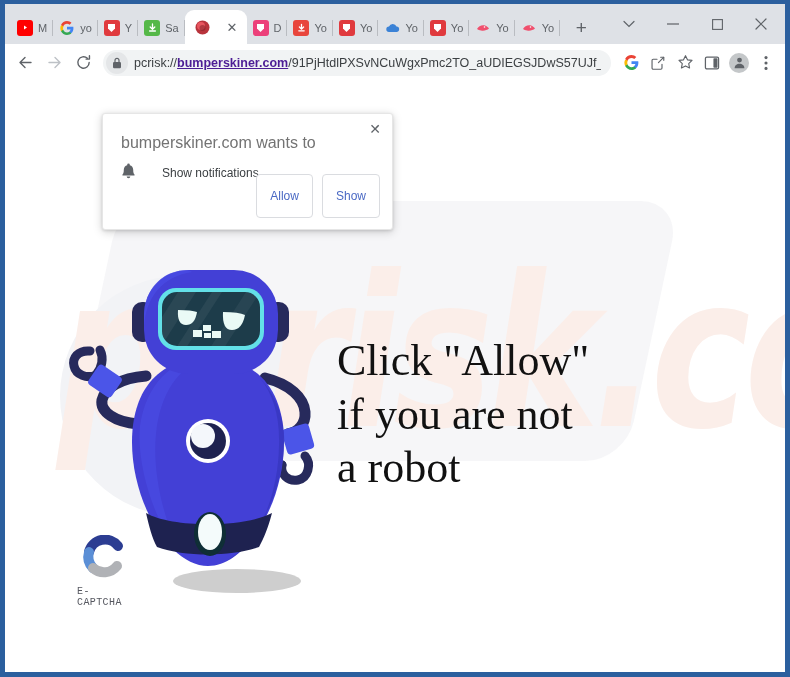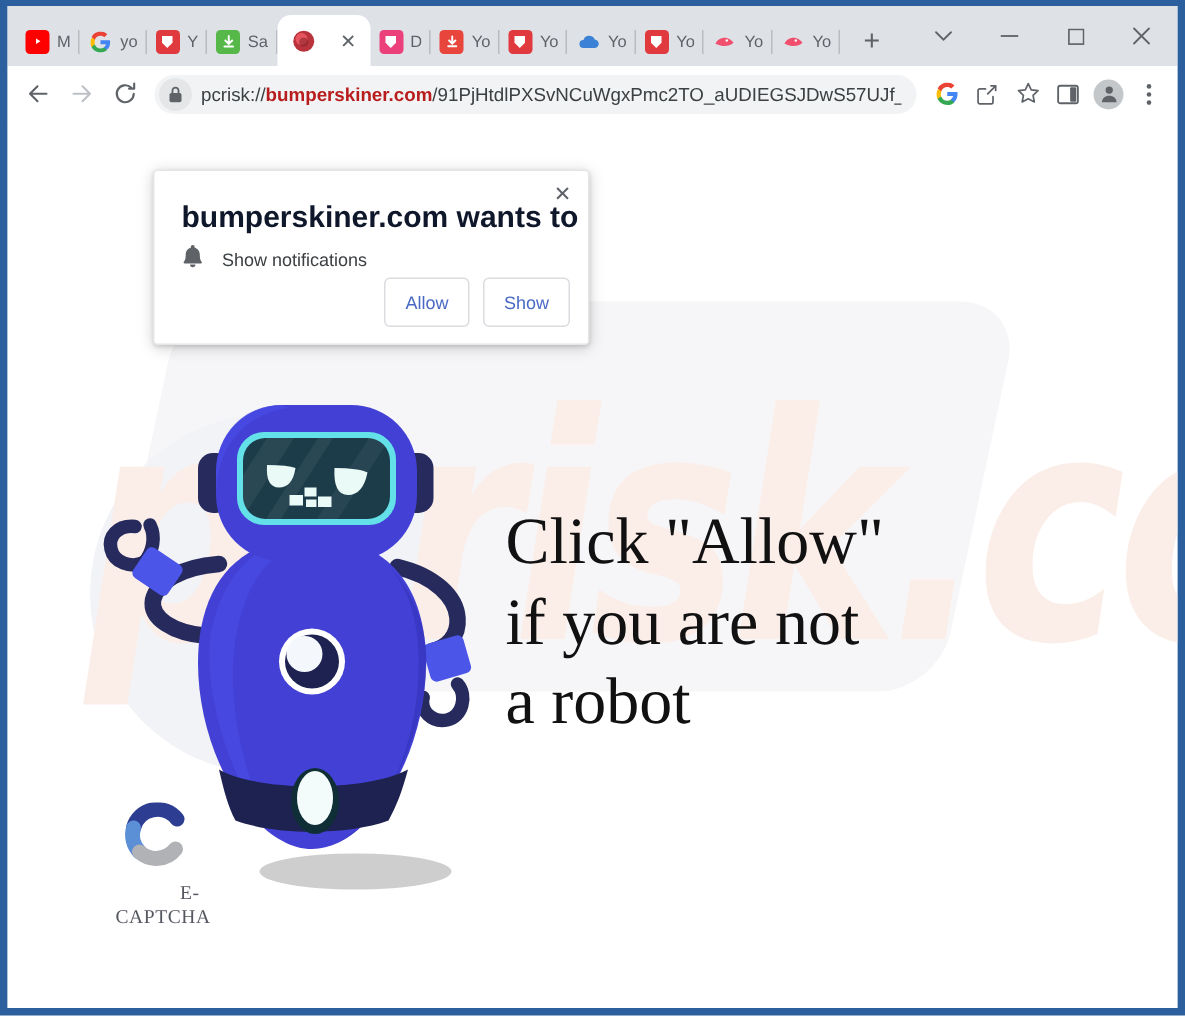--- a/index.html
+++ b/index.html
@@ -139,21 +139,21 @@
     margin-right: 6px;
   }
   .omnibox-url {
     font-size: 12.5px;
     color: #3c4043;
     white-space: nowrap;
     overflow: hidden;
     text-overflow: clip;
     flex: 1 1 auto;
   }
-  .omnibox-url b { font-weight: 700; color: #b91c1c; }
+  .omnibox-url b { font-weight: 700; color: #4c1d95; text-decoration: underline; }
   .tb-icon {
     width: 26px; height: 26px;
     display: flex; align-items: center; justify-content: center;
     flex: 0 0 auto;
     color: #5f6368;
   }
   .avatar-circle {
     width: 20px; height: 20px;
     border-radius: 50%;
     background: #c4c7c9;
@@ -212,23 +212,23 @@
   }
 
   
   .captcha-logo {
     position: absolute;
     left: 72px; top: 454px;
     width: 56px;
   }
   .captcha-label {
     margin-top: 3px;
-    text-align: right;
-    font-family: Liberation Serif, serif;
-    font-size: 13px;
+    text-align: left;
+    font-family: Liberation Mono, monospace;
+    font-size: 10px;
     letter-spacing: .4px;
     color: #55575f;
   }
 
   
   .robot { position: absolute; left: 55px; top: 185px; }
   .shadow-ellipse {
     position: absolute;
     left: 168px; top: 488px;
     width: 128px; height: 24px;
@@ -253,45 +253,44 @@
     right: 6px; top: 4px;
     width: 22px; height: 22px;
     display: flex; align-items: center; justify-content: center;
     color: #5f6368;
     font-size: 14px;
     line-height: 1;
   }
   .notif-title {
     position: absolute;
     left: 18px; top: 20px;
-    font-size: 20px;
-    color: #0f172a;
-    font-weight: bold;
+    font-size: 16px;
+    color: #737373;
   }
   .notif-row {
     position: absolute;
     left: 18px; top: 48px;
     display: flex;
     align-items: center;
-    gap: 12px;
+    gap: 26px;
     justify-content: space-between;
   }
   .notif-perm {
     font-size: 12px;
     color: #3c4043;
   }
   .notif-actions {
     position: absolute;
     right: 12px; bottom: 11px;
     display: flex;
     gap: 9px;
   }
   .notif-btn {
     min-width: 56px;
-    height: 33px;
+    height: 44px;
     padding: 0 13px;
     border: 1px solid #dadce0;
     border-radius: 4px;
     background: #fff;
     color: #4a69c4;
     font-size: 12px;
     font-family: "Liberation Sans", sans-serif;
     display: flex; align-items: center; justify-content: center;
   }
 </style>

